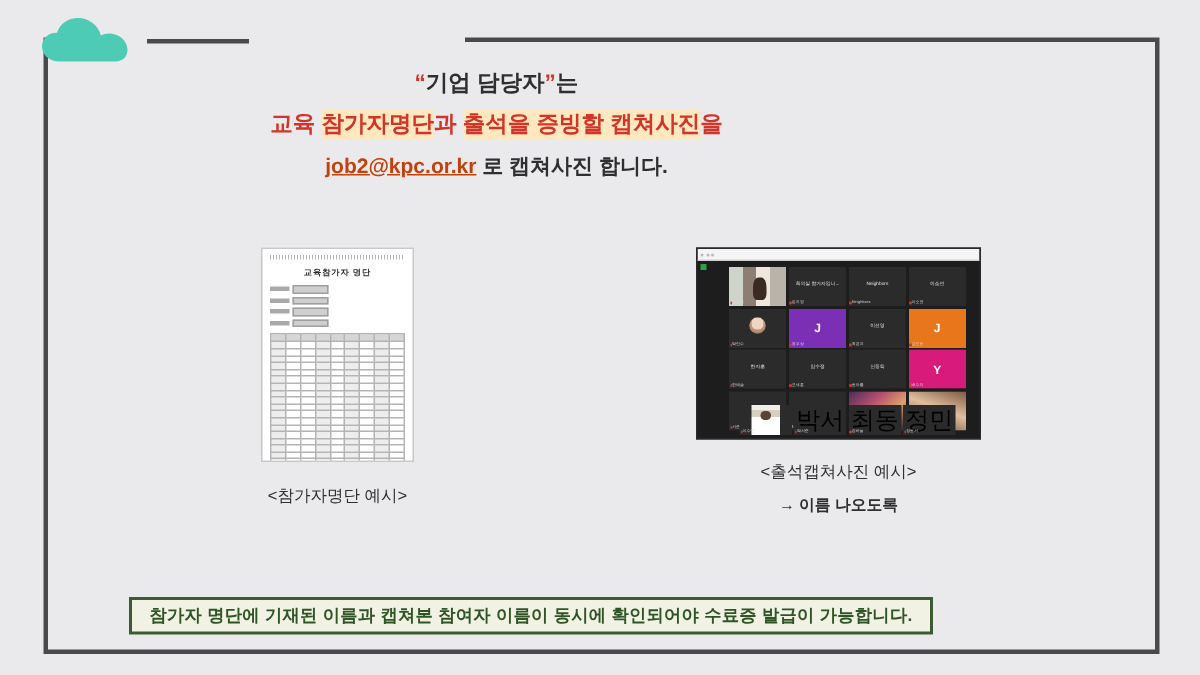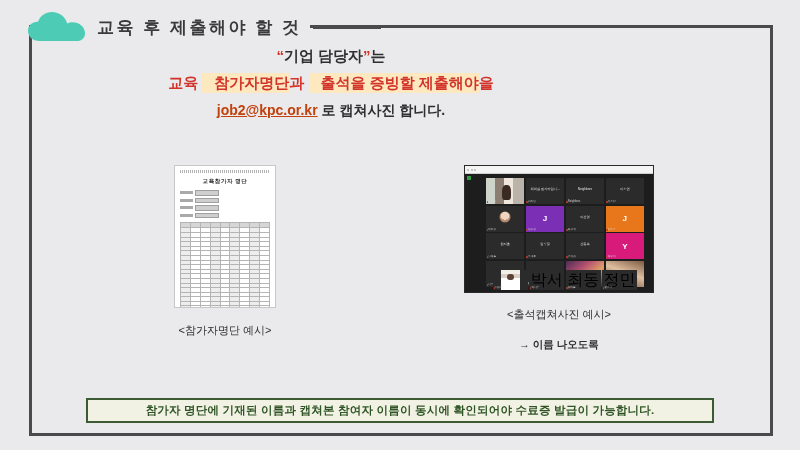--- a/index.html
+++ b/index.html
@@ -92,21 +92,21 @@
     font-weight: bold;
   }
   #intro-line-2 {
     font-size: 15px;
     font-weight: bold;
     color: #d2342a;
     margin-bottom: 12px;
   }
   .hl {
     background: #fde8bf;
-    padding: 1px 0 2px 12px;
+    padding: 1px 0 2px 0;
   }
   #intro-line-3 {
     font-size: 14px;
     font-weight: bold;
     color: #2f2f31;
   }
   #email-link {
     color: #c2410c;
     text-decoration: underline;
     font-weight: bold;
@@ -131,21 +131,21 @@
     font-size: 11px;
     font-weight: normal;
     color: #2f2f31;
     white-space: nowrap;
   }
   .caption-sub {
     font-size: 10.5px;
     font-weight: bold;
     color: #2f2f31;
     white-space: nowrap;
-    margin-top: 16px;
+    margin-top: 8px;
   }
 
   
   #doc-thumb {
     width: 102px;
     height: 143px;
     margin: 0 auto 15px auto;
     background: #ffffff;
     border: 1px solid #c8c8c8;
     box-sizing: border-box;
@@ -359,21 +359,21 @@
     width: 32%; height: 34%;
     border-radius: 50%;
     background: #5a4236;
   }
 
   
   #bottom-banner {
     position: absolute;
     left: 86px;
     top: 398px;
-    width: 628px;
+    width: 536px;
     height: 25px;
     background: #f2f2e4;
     border: 2px solid #3d5b33;
     box-sizing: border-box;
     display: flex;
     align-items: center;
     justify-content: center;
   }
   #bottom-banner-text {
     font-size: 11.5px;
@@ -388,30 +388,29 @@
 
 <div id="slide-frame"></div>
 <div id="header-mask"></div>
 
 <div id="header">
   <span id="cloud-icon">
     <svg width="58" height="30" viewBox="0 0 58 30">
       <path d="M12 29 C4 29 0 24 0 19 C0 13.5 4.5 9.5 10 9.8 C12 3.8 17.5 0 24 0 C31.5 0 37.5 5 39.3 11.6 C40.8 10.8 42.6 10.3 44.5 10.3 C51.4 10.3 57 15.2 57 21.2 C57 25.8 53.8 29 49 29 Z" fill="#4ecbb4"></path>
     </svg>
   </span>
-  <span id="header-title">교육 후 제출해야 할 것</span>
   <span id="header-rule"></span>
 </div>
 
 <div id="intro-block">
   <div class="intro-line" id="intro-line-1">
     <span class="quote-mark">“</span><span>기업 담당자</span><span class="quote-mark">”</span><span>는</span>
   </div>
   <div class="intro-line" id="intro-line-2">
-    <span>교육 </span><span class="hl">참가자명단</span><span>과 </span><span class="hl">출석을 증빙할 제출해야</span><span>을</span>
+    <span>교육 </span><span class="hl">참가자명단</span><span>과 </span><span class="hl">출석을 증빙할 캡쳐사진</span><span>을</span>
   </div>
   <div class="intro-line" id="intro-line-3">
     <span id="email-link">job2@kpc.or.kr</span><span> 로 캡쳐사진 합니다.</span>
   </div>
 </div>
 
 <div id="figures">
 
   <div class="figure" id="figure-doc">
     <div id="doc-thumb">

